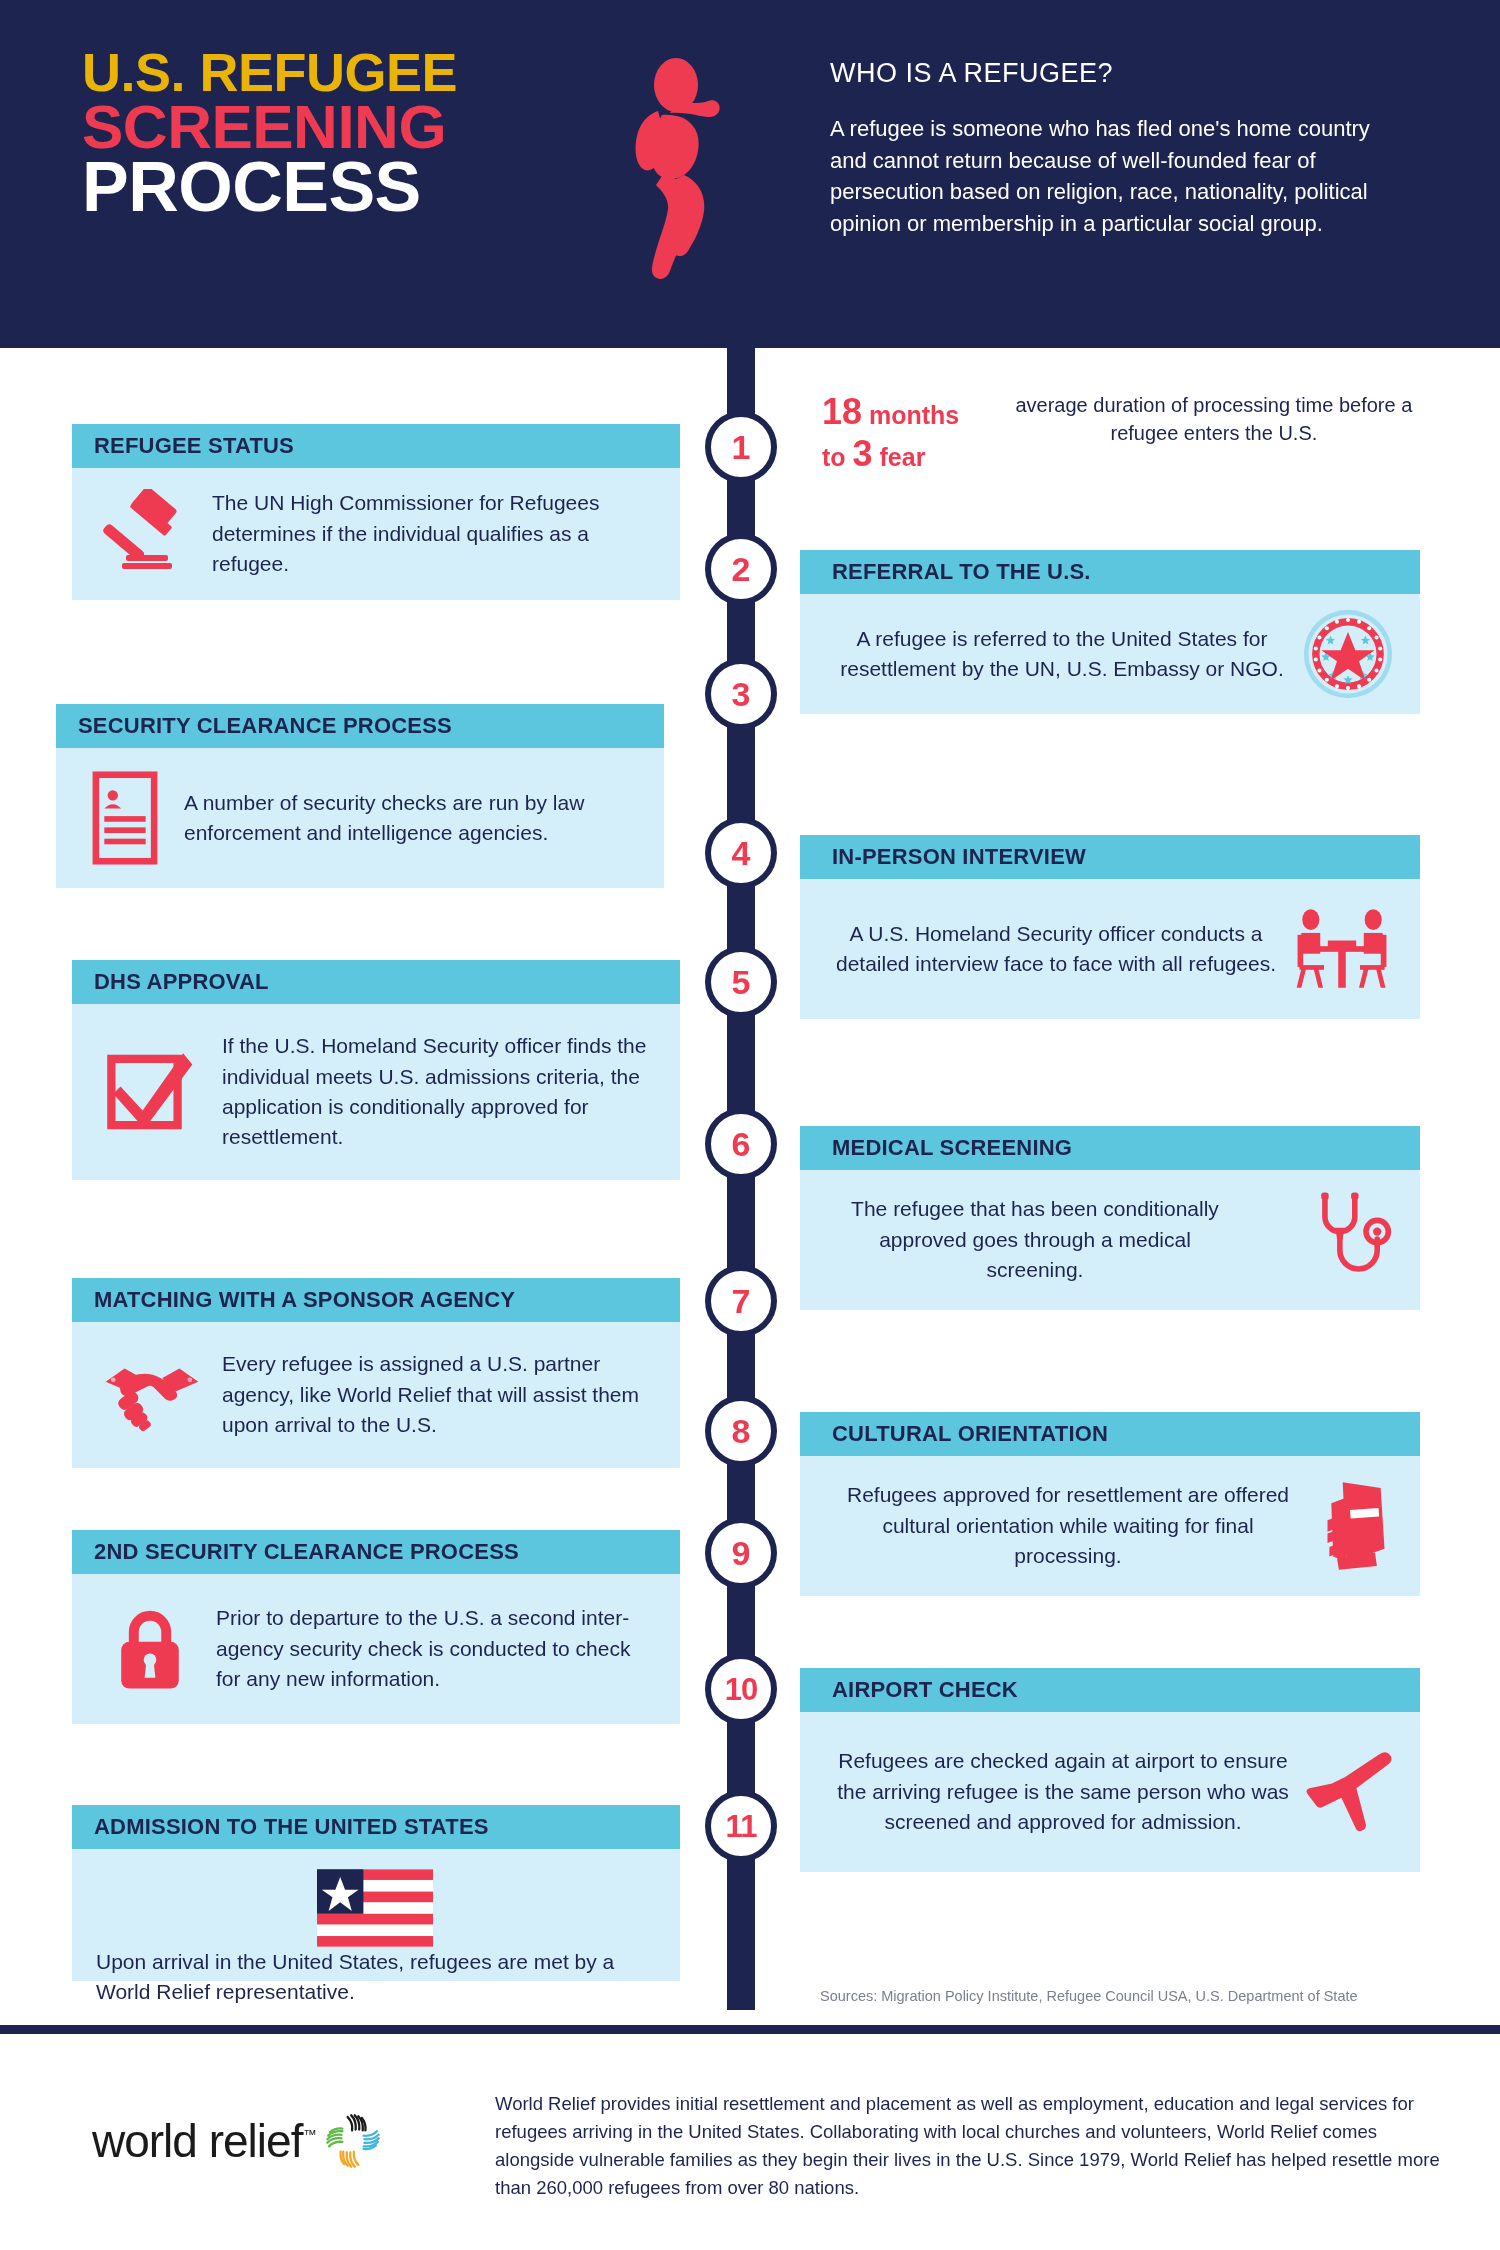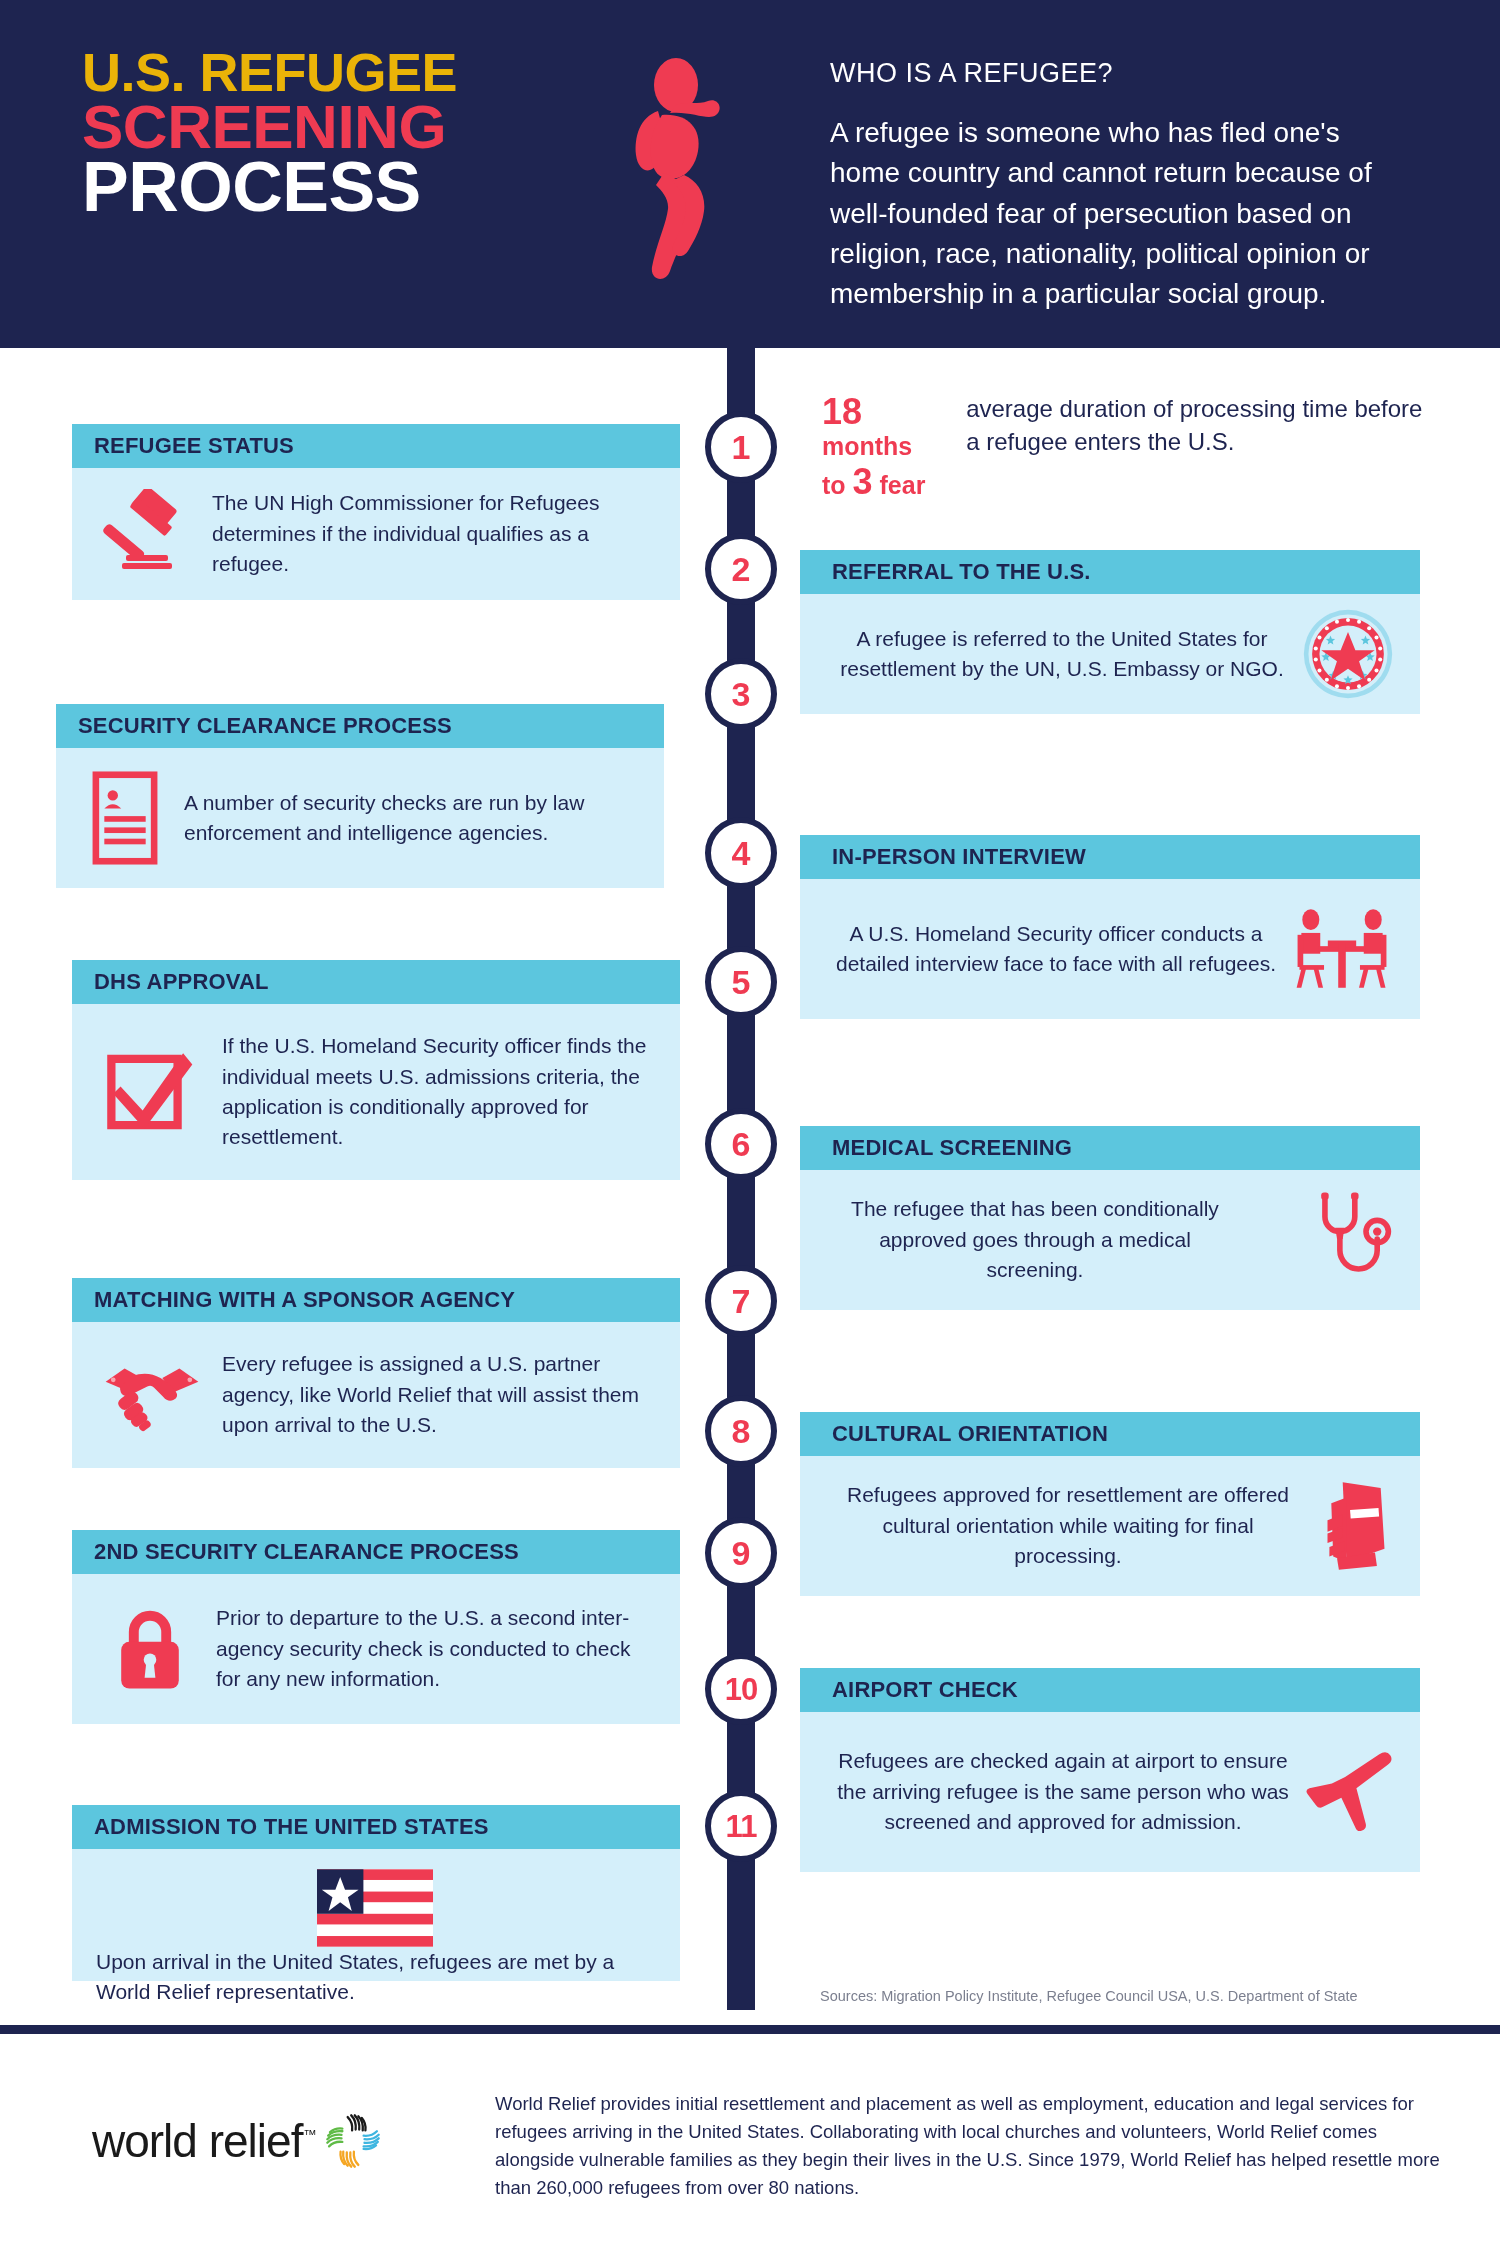--- a/index.html
+++ b/index.html
@@ -46,21 +46,21 @@
     left: 830px; top: 58px;
     width: 580px;
     color: #ffffff;
   }
   .who-title {
     font-size: 27px;
     letter-spacing: 0.5px;
     margin-bottom: 16px;
   }
   .who-body {
-    font-size: 28px;
+    font-size: 22px;
     line-height: 1.44;
     margin-top: 24px;
   }
 
   
   .timeline-bar {
     position: absolute;
     left: 727px; top: 348px;
     width: 28px; height: 1662px;
     background: #1e2450;
@@ -141,22 +141,23 @@
     font-weight: bold;
     line-height: 1.12;
   }
   .dur-l1 { font-size: 25px; }
   .dur-l1 b { font-size: 36px; }
   .dur-l2 { font-size: 25px; margin-top: 2px; }
   .dur-l2 b { font-size: 36px; }
   .dur-right {
     margin-left: 14px;
     color: #1e2450;
-    font-size: 24px;
+    font-size: 20px;
     line-height: 1.38;
+    text-align: center;
   }
 
   
   .sources {
     position: absolute;
     left: 820px; top: 1988px;
     font-size: 14.5px;
     color: #7b7f8f;
     white-space: nowrap;
   }

